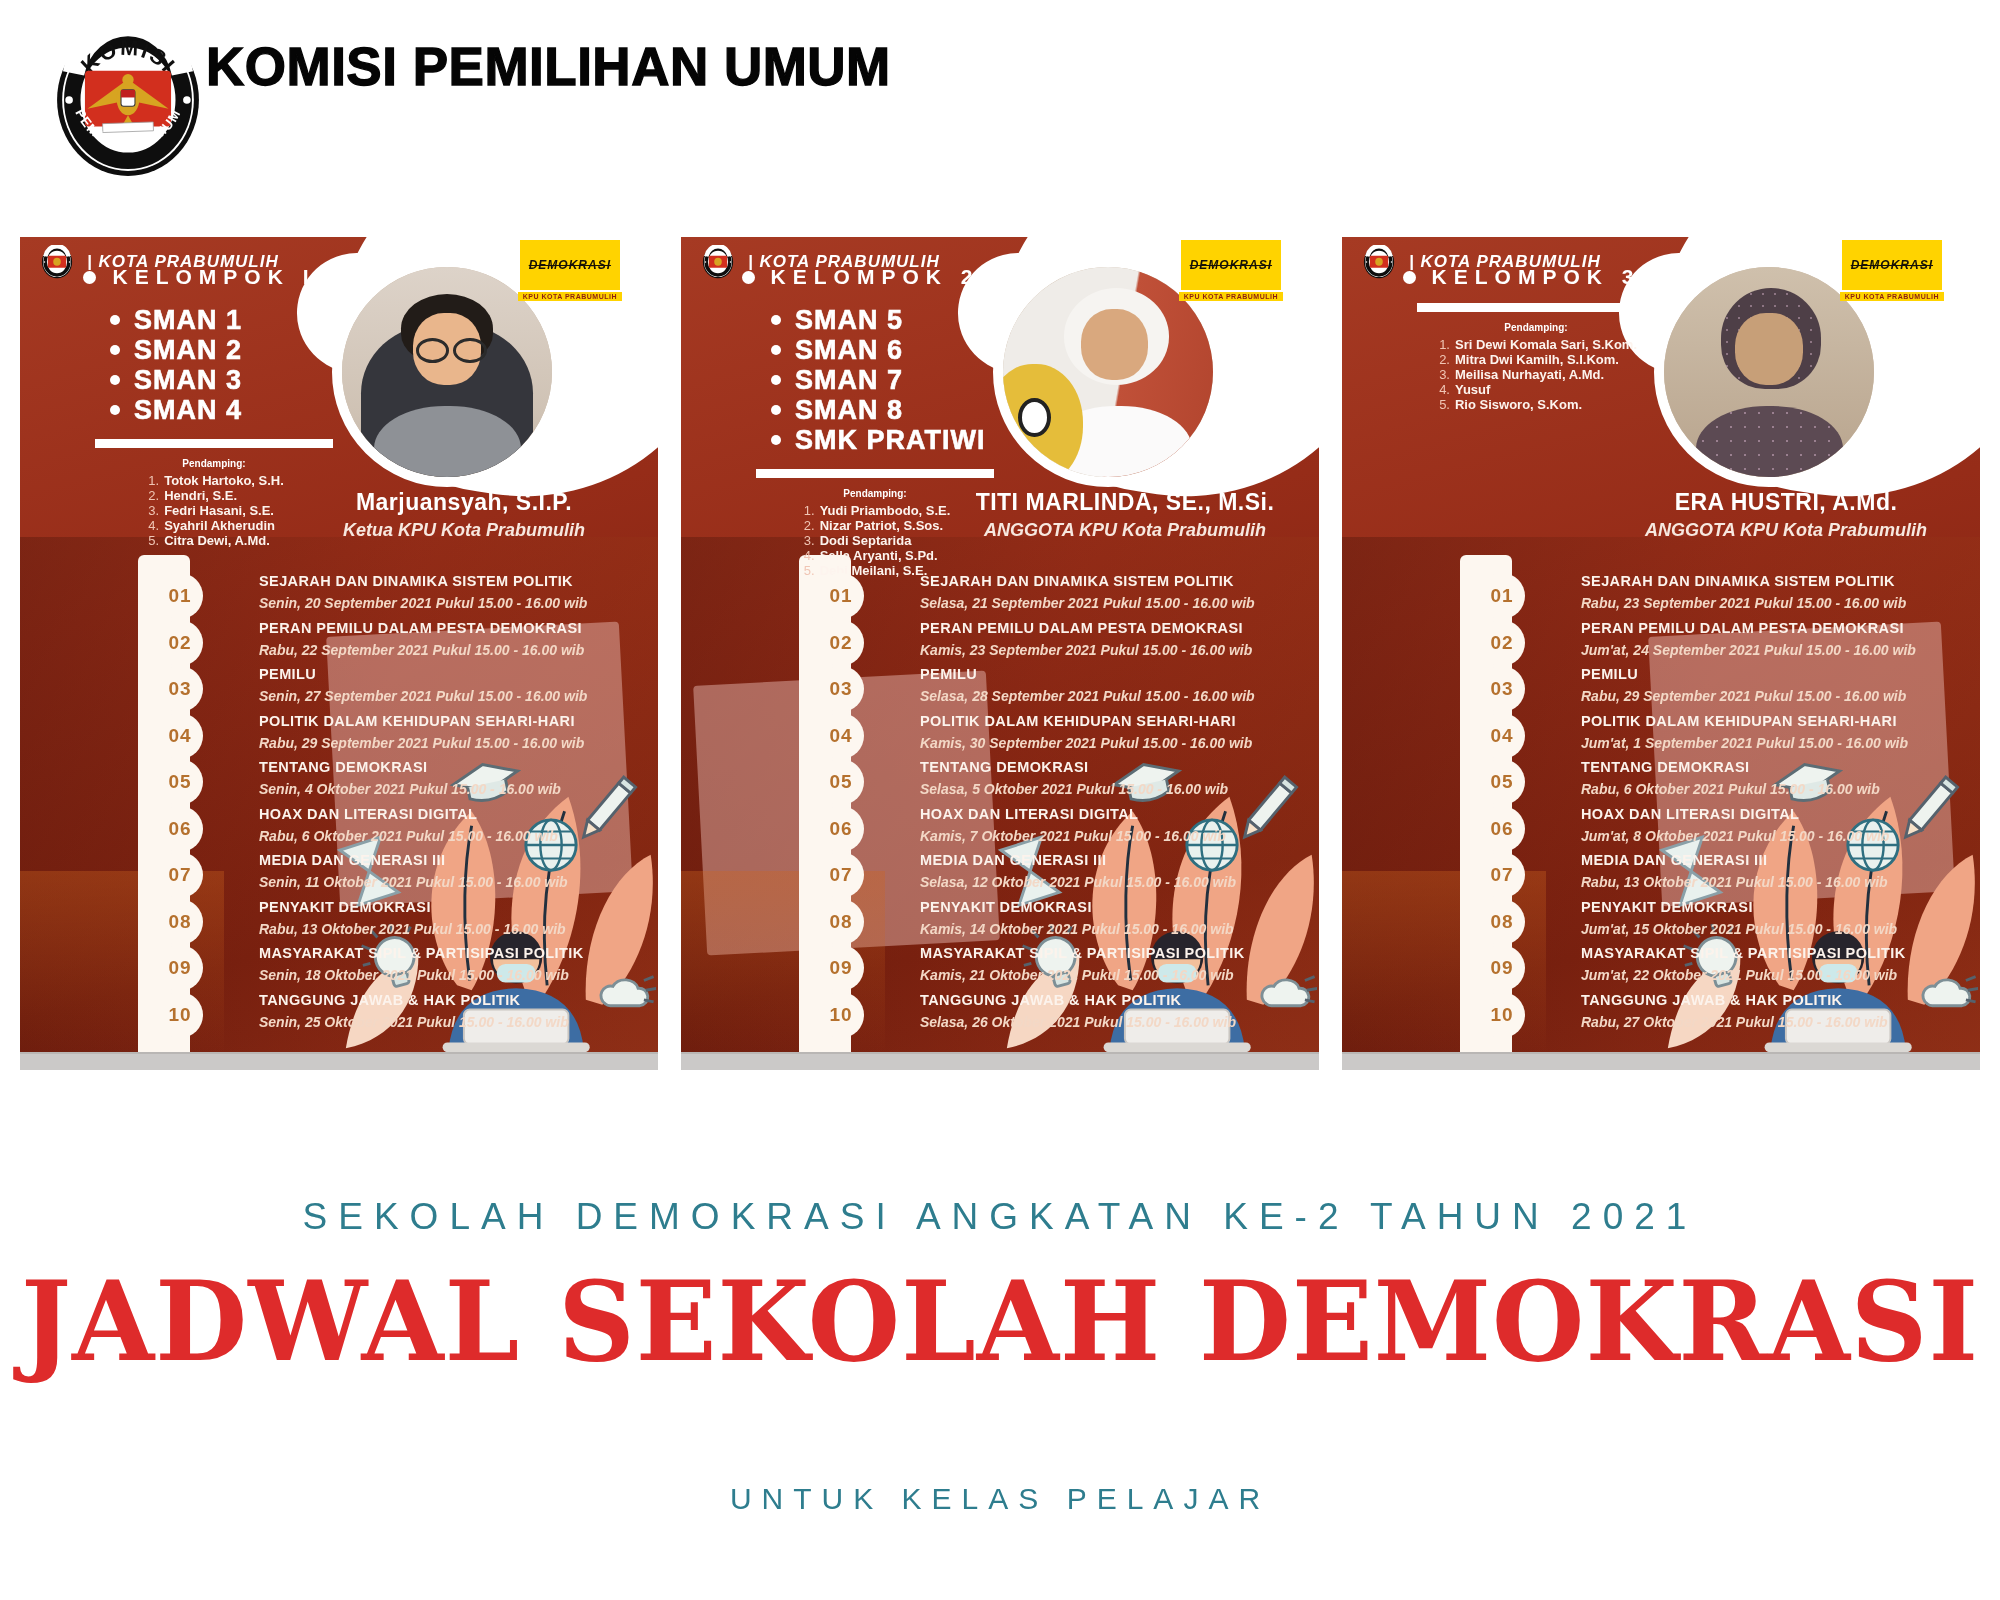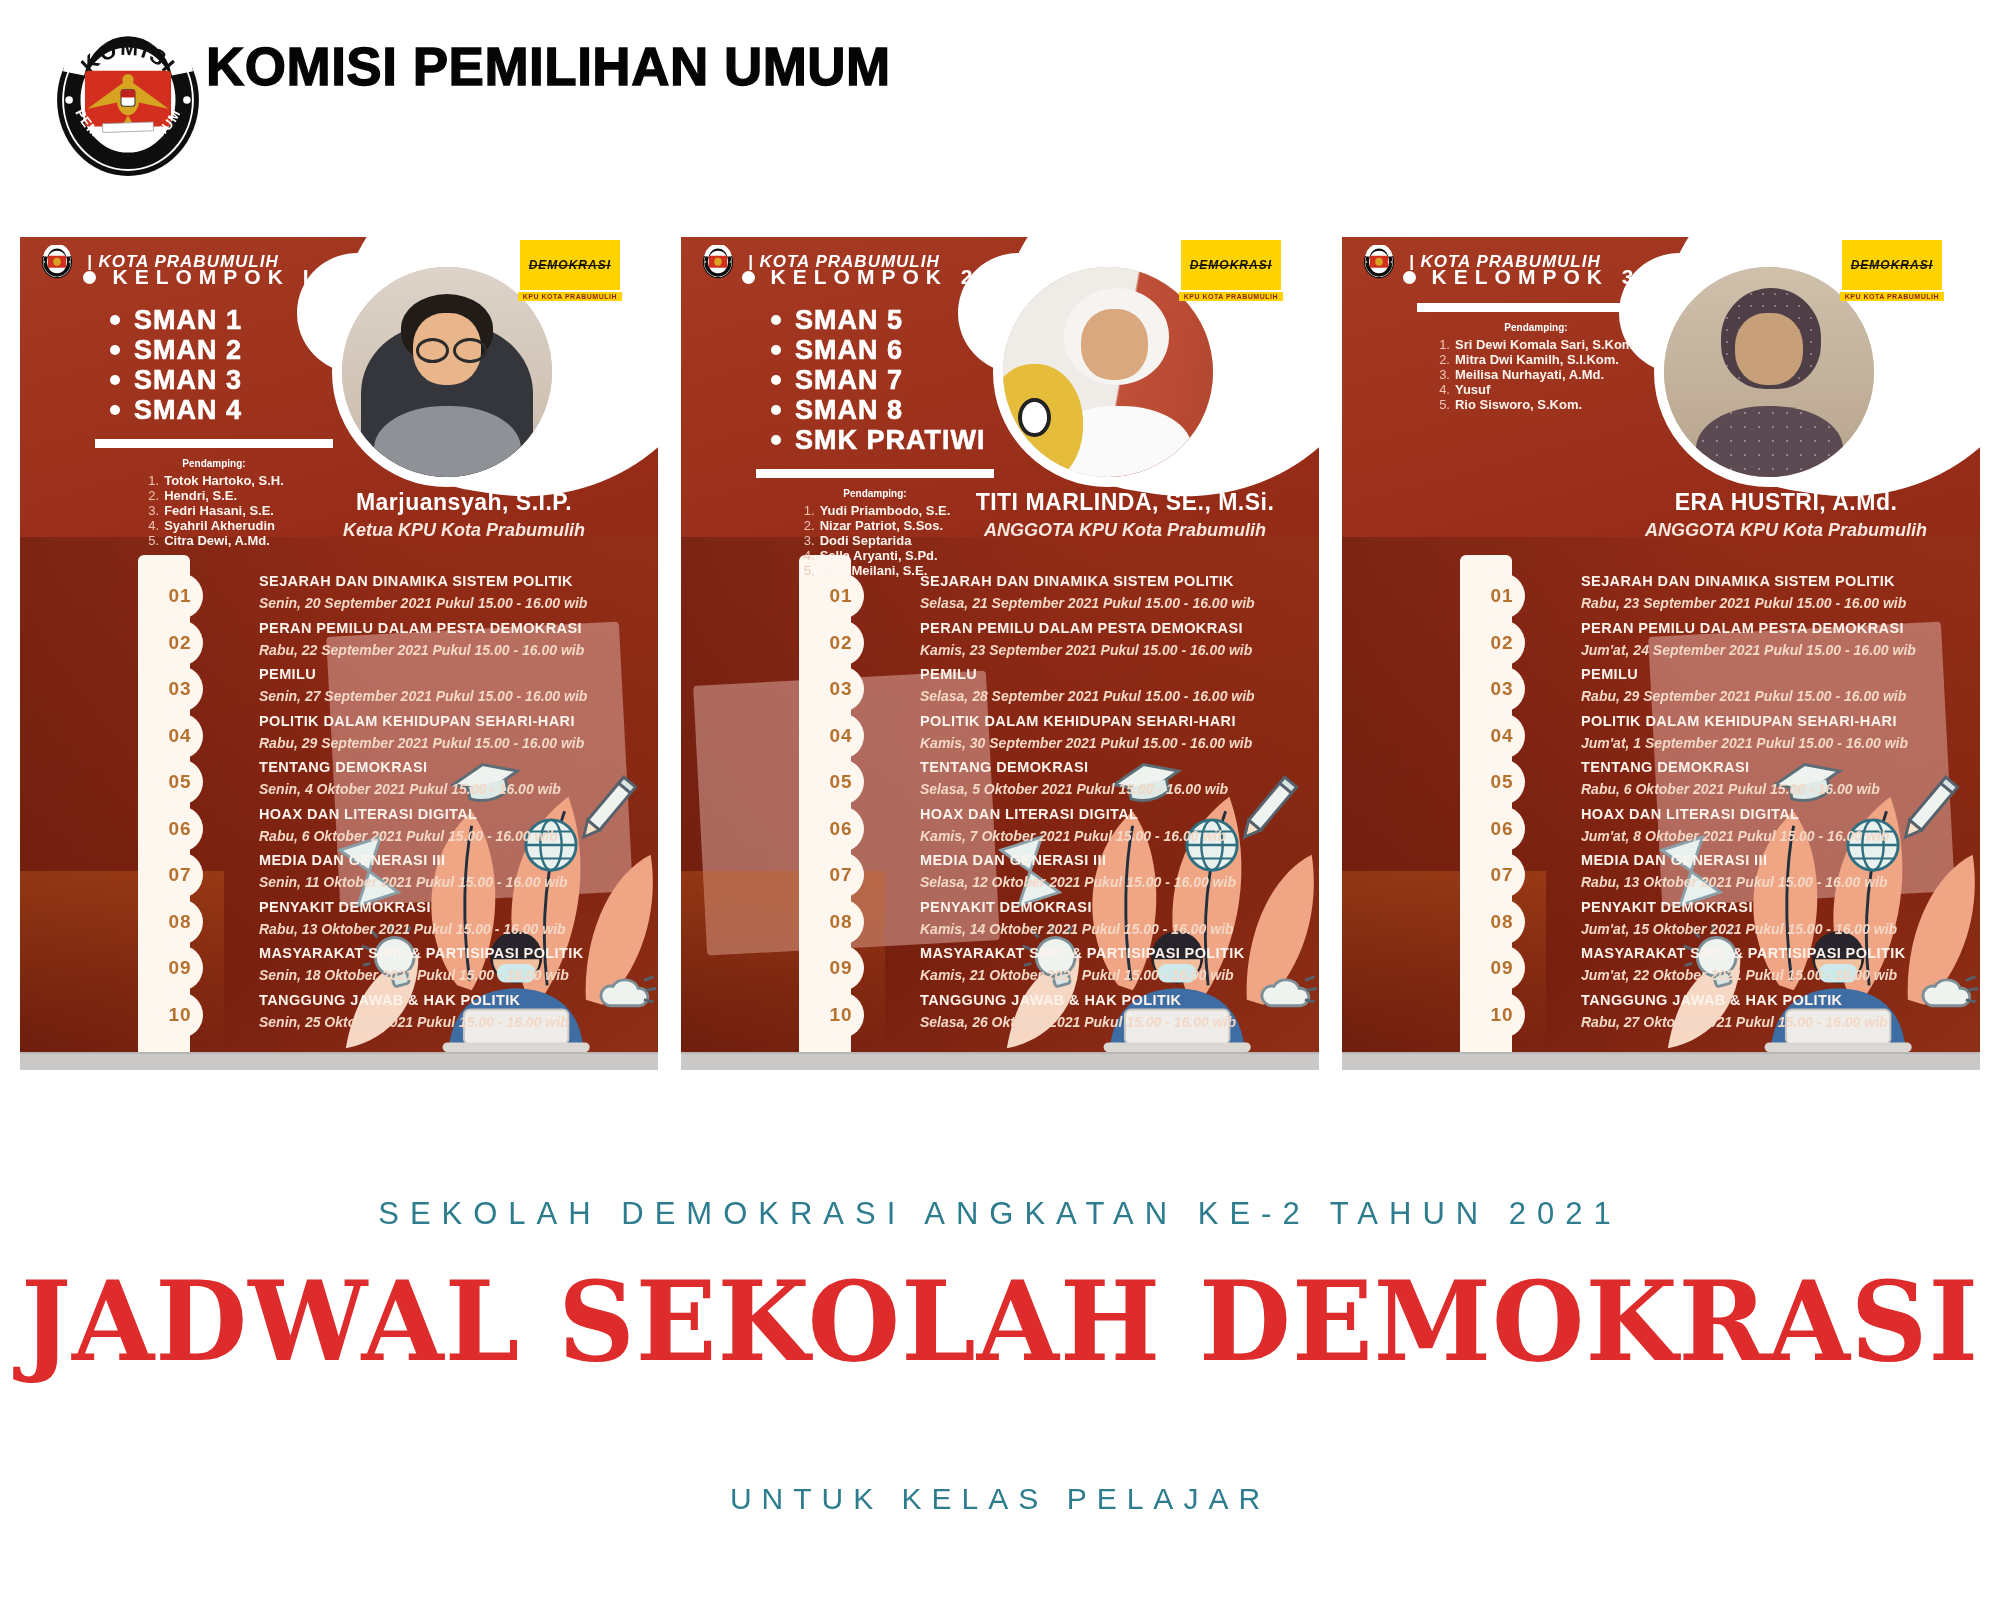--- a/index.html
+++ b/index.html
@@ -112,21 +112,21 @@
        display:flex;align-items:center;justify-content:center;flex:0 0 auto;margin-left:3px;}
   .sched-text{display:flex;flex-direction:column;gap:6px;}
   .sched-topic{font-size:14.5px;font-weight:bold;letter-spacing:.4px;color:#fcf3ec;white-space:nowrap;}
   .sched-date{font-size:14px;font-style:italic;font-weight:bold;color:#f3d8c6;white-space:nowrap;}
 
   .illus{position:absolute;right:2px;bottom:14px;width:330px;height:300px;z-index:2;}
   .gray-strip{position:absolute;left:0;right:0;bottom:0;height:16px;background:#cbc9c8;
        border-top:2px solid #b9b6b4;z-index:4;}
 
   
-  .f-sub{position:absolute;top:1196px;width:100%;text-align:center;font-size:31px;
+  .f-sub{position:absolute;top:1196px;width:100%;text-align:center;font-size:37px;
        letter-spacing:11px;color:var(--teal,#2e7d8e);}
   .f-title{position:absolute;top:1258px;width:100%;text-align:center;
        font-family:"DejaVu Serif",serif;font-weight:bold;font-size:106px;
        color:var(--title-red,#de2b2b);letter-spacing:1px;transform:scaleY(1.05);white-space:nowrap;}
   .f-tag{position:absolute;top:1482px;width:100%;text-align:center;font-size:30px;
        letter-spacing:10px;color:var(--teal,#2e7d8e);}
 </style>
 </head>
 <body>
 

